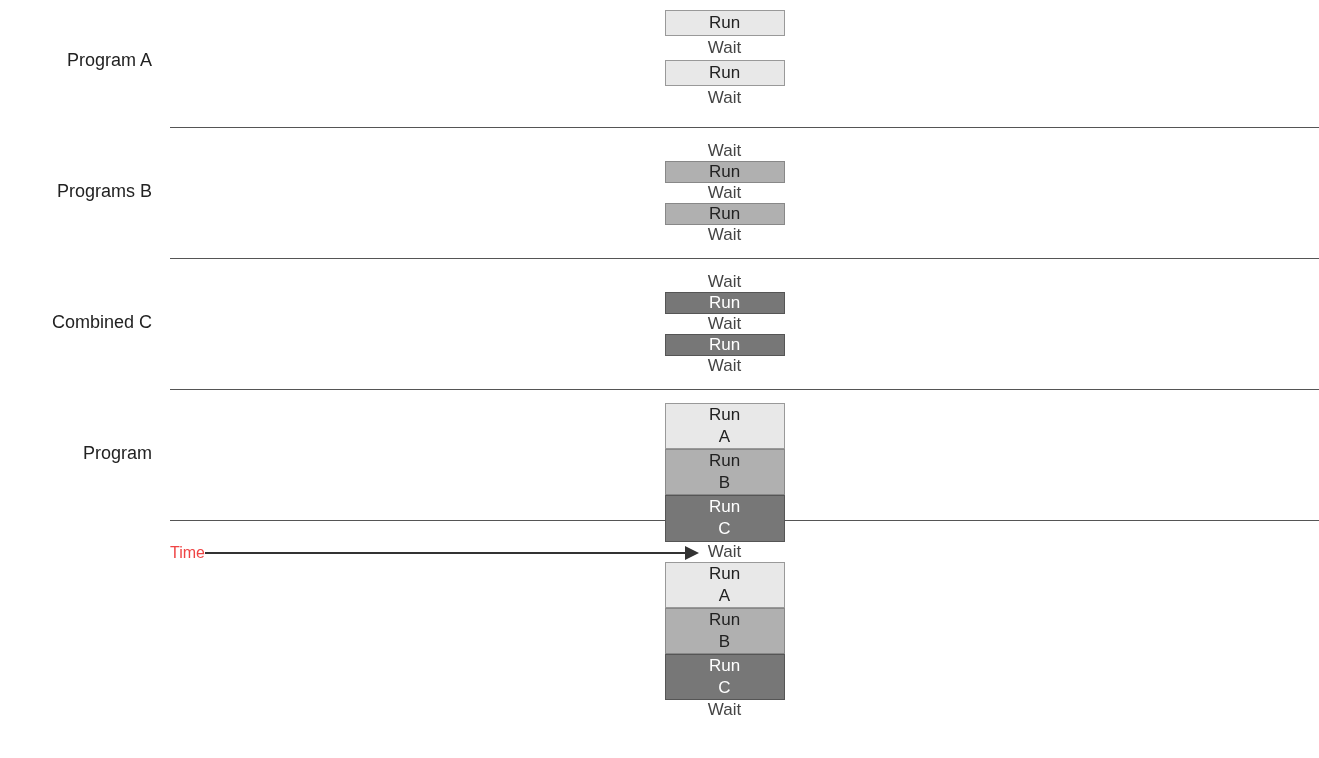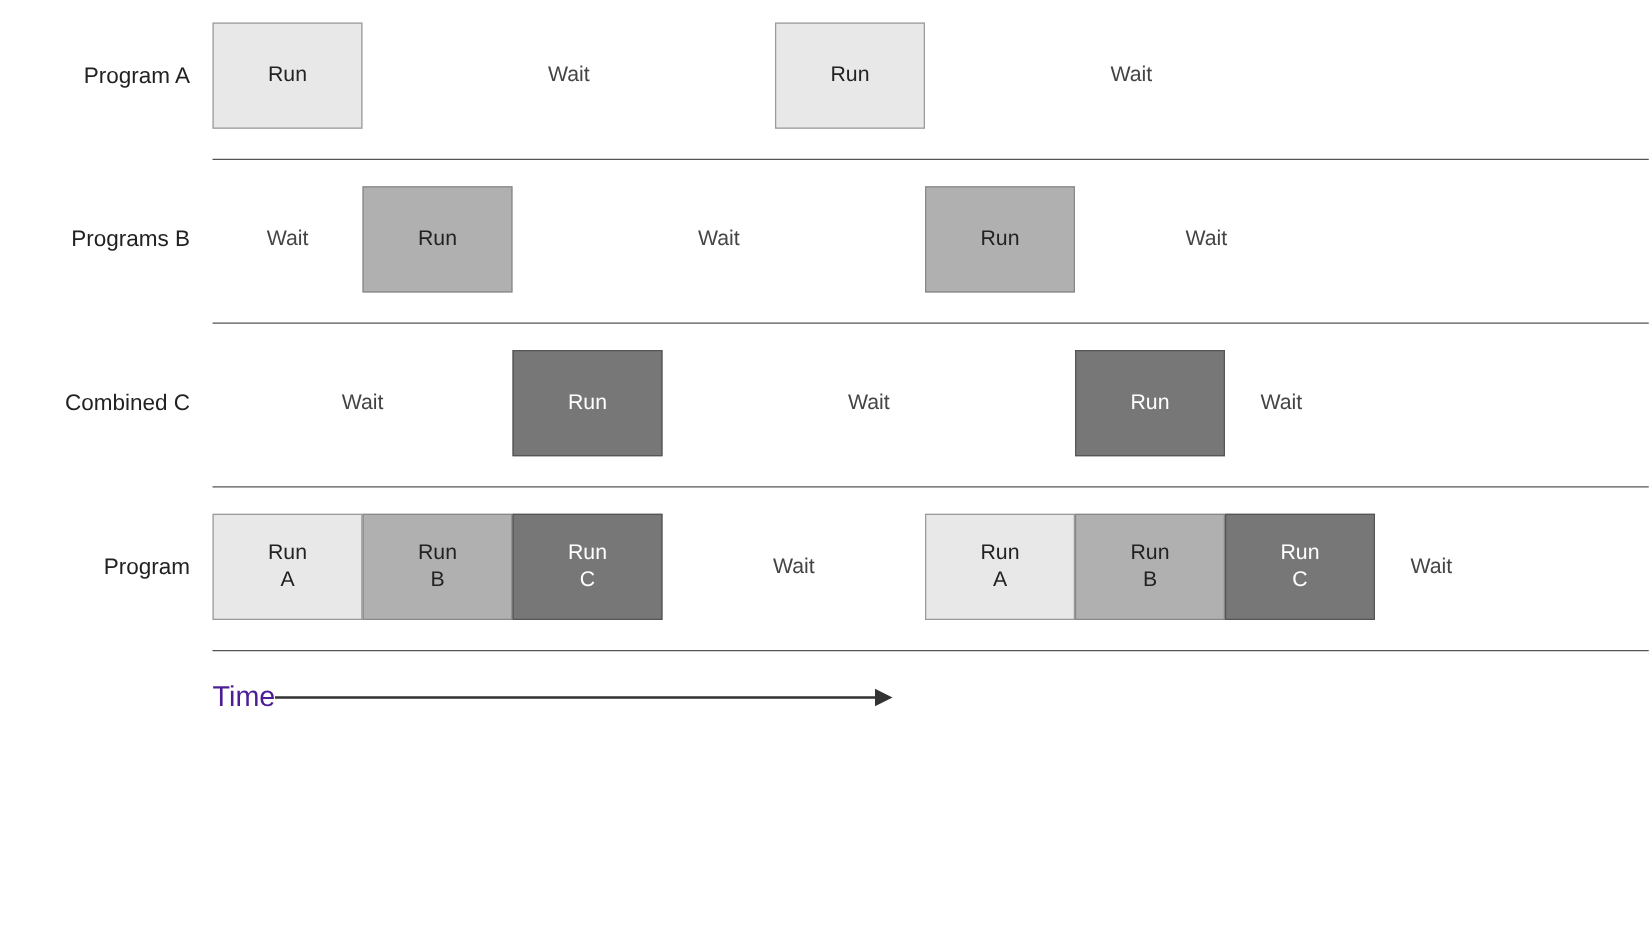--- a/index.html
+++ b/index.html
@@ -46,20 +46,21 @@
       align-items: center;
       height: 100px;
     }
 
     .timeline-inner {
       width: 100%;
       display: flex;
       align-items: center;
       height: 100%;
       position: relative;
+      flex-direction: column;
     }
 
     .segment {
       display: flex;
       align-items: center;
       justify-content: center;
       height: 85px;
       font-size: 17px;
       color: #222;
     }
@@ -95,22 +96,22 @@
 
     .time-row {
       display: flex;
       align-items: center;
       margin-left: 130px;
       margin-top: 10px;
       margin-bottom: 8px;
     }
 
     .time-label {
-      font-size: 23px;
-      color: #4c1d95;
+      font-size: 16px;
+      color: #ef4444;
       margin-right: 0;
     }
 
     .time-arrow {
       display: flex;
       align-items: center;
     }
 
     .time-line {
       width: 480px;

